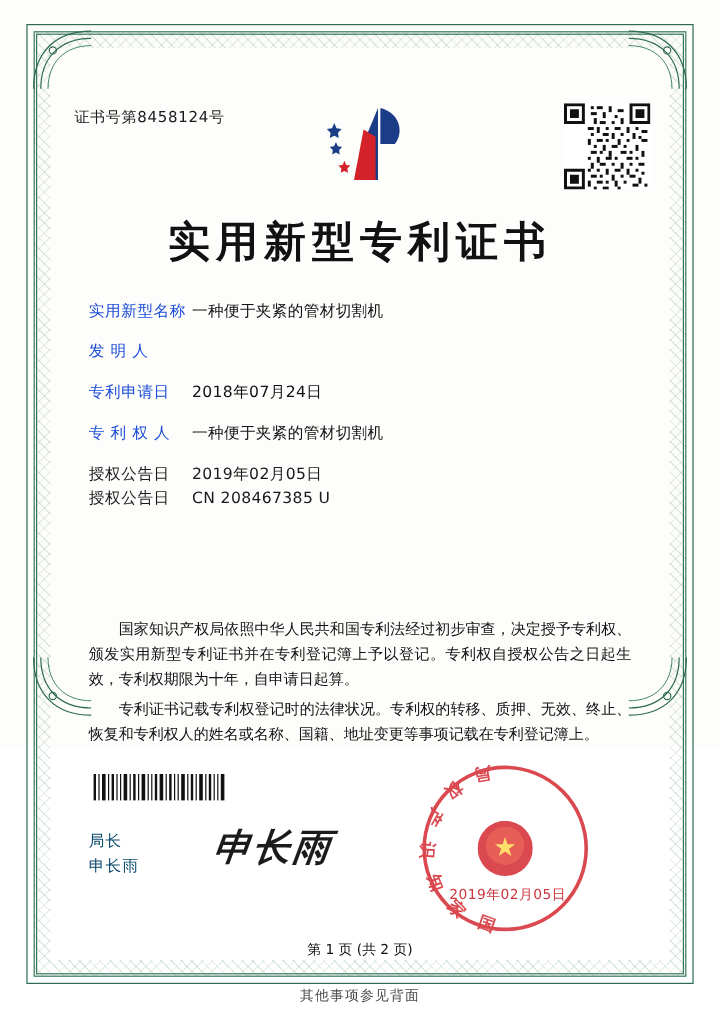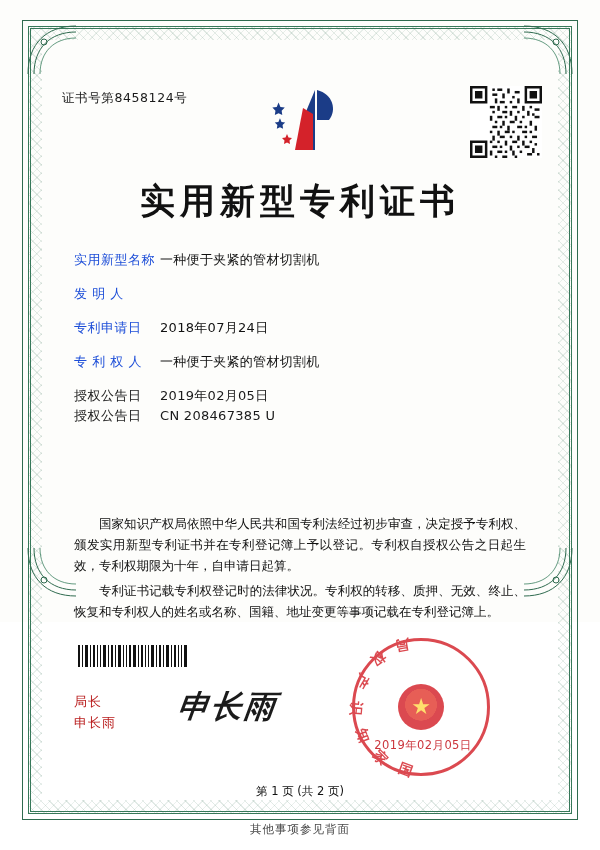--- a/index.html
+++ b/index.html
@@ -172,21 +172,21 @@
     display: block;
   }
 
   
   .sig-label {
     position: absolute;
     left: 74px; top: 691px;
     font-size: 13px;
     line-height: 21px;
     letter-spacing: 1px;
-    color: #b91c1c;
+    color: #0c4a6e;
   }
   .sig-script {
     position: absolute;
     left: 178px; top: 686px;
     font-family: "DejaVu Serif", "Liberation Serif", serif;
     font-size: 31px;
     font-style: italic;
     font-weight: bold;
     letter-spacing: 2px;
     color: #1b1b1b;

